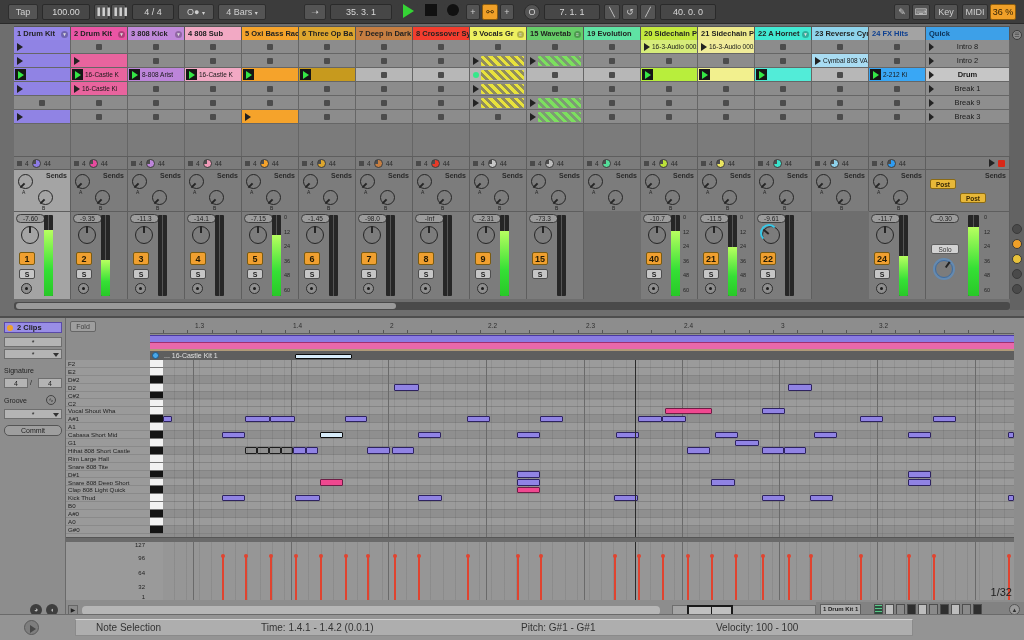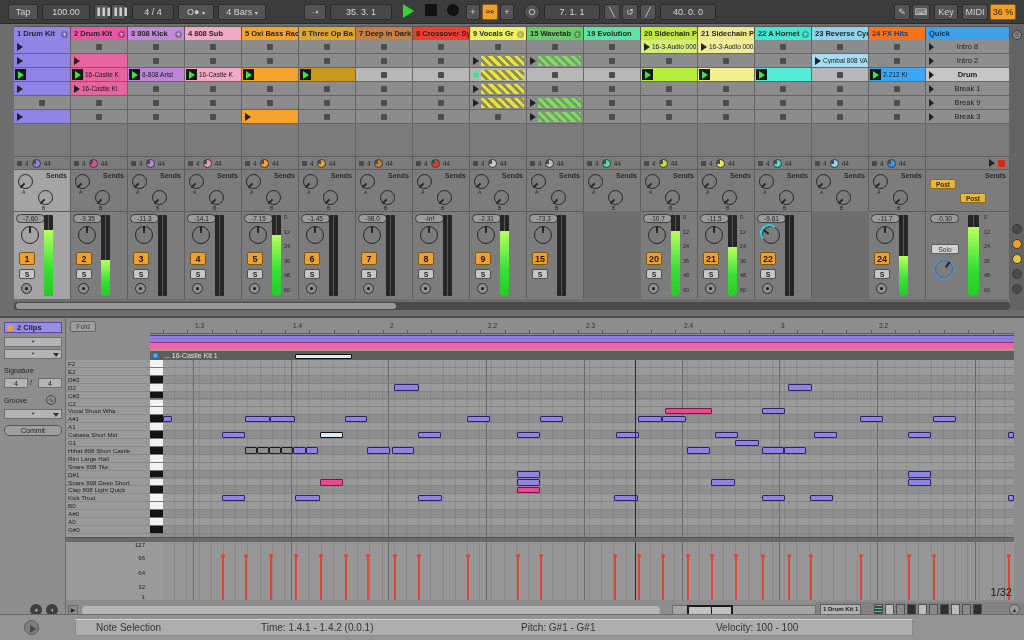--- a/index.html
+++ b/index.html
@@ -791,21 +791,21 @@
             <div class="knob" style="left: 24px; top: 20px; width: 15px; height: 15px;">
               <i style="transform:rotate(-135deg);"></i>
             </div>
             <div class="klbl" style="left: 28px; top: 35px;">B</div>
           </div>
           <div class="vol" style="top: 187px; height: 88px;">
             <div class="dbpill">-10.7</div>
             <div class="knob" style="left: 7px; top: 14px; width: 18px; height: 18px;">
               <i style="height:7px;transform:rotate(0deg);transform-origin:50% 10px;"></i>
             </div>
-            <div class="numbtn">20</div>
+            <div class="numbtn">40</div>
             <div class="sbtn">S</div>
             <div class="armbtn">
               <i></i>
             </div>
             <div class="meter" style="left: 30px;">
               <div class="mid"></div>
               <div class="mfill" style="height: 80%;"></div>
             </div>
             <div class="scale" style="left: 42px; top: 2px;">0</div>
             <div class="scale" style="left: 42px; top: 16.5px;">12</div>
@@ -971,21 +971,21 @@
               <i style="transform:rotate(-135deg);"></i>
             </div>
             <div class="klbl" style="left: 8px; top: 19px;">A</div>
             <div class="knob" style="left: 24px; top: 20px; width: 15px; height: 15px;">
               <i style="transform:rotate(-135deg);"></i>
             </div>
             <div class="klbl" style="left: 28px; top: 35px;">B</div>
           </div>
         </div>
         <div class="track" style="left: 869px; width: 57px;">
-          <div class="thead" style="background: #f97316; color: rgb(13, 63, 144);">24 FX Hits</div>
+          <div class="thead" style="background: #a3a3a3; color: rgb(13, 63, 144);">24 FX Hits</div>
           <div class="slot" style="top: 16px; background: rgb(140, 140, 140);">
             <div class="stopsq"></div>
           </div>
           <div class="slot" style="top: 30px; background: rgb(140, 140, 140);">
             <div class="stopsq"></div>
           </div>
           <div class="slot" style="top: 44px; background: rgb(57, 167, 245);">
             <div class="pact">
               <i></i>
             </div>

